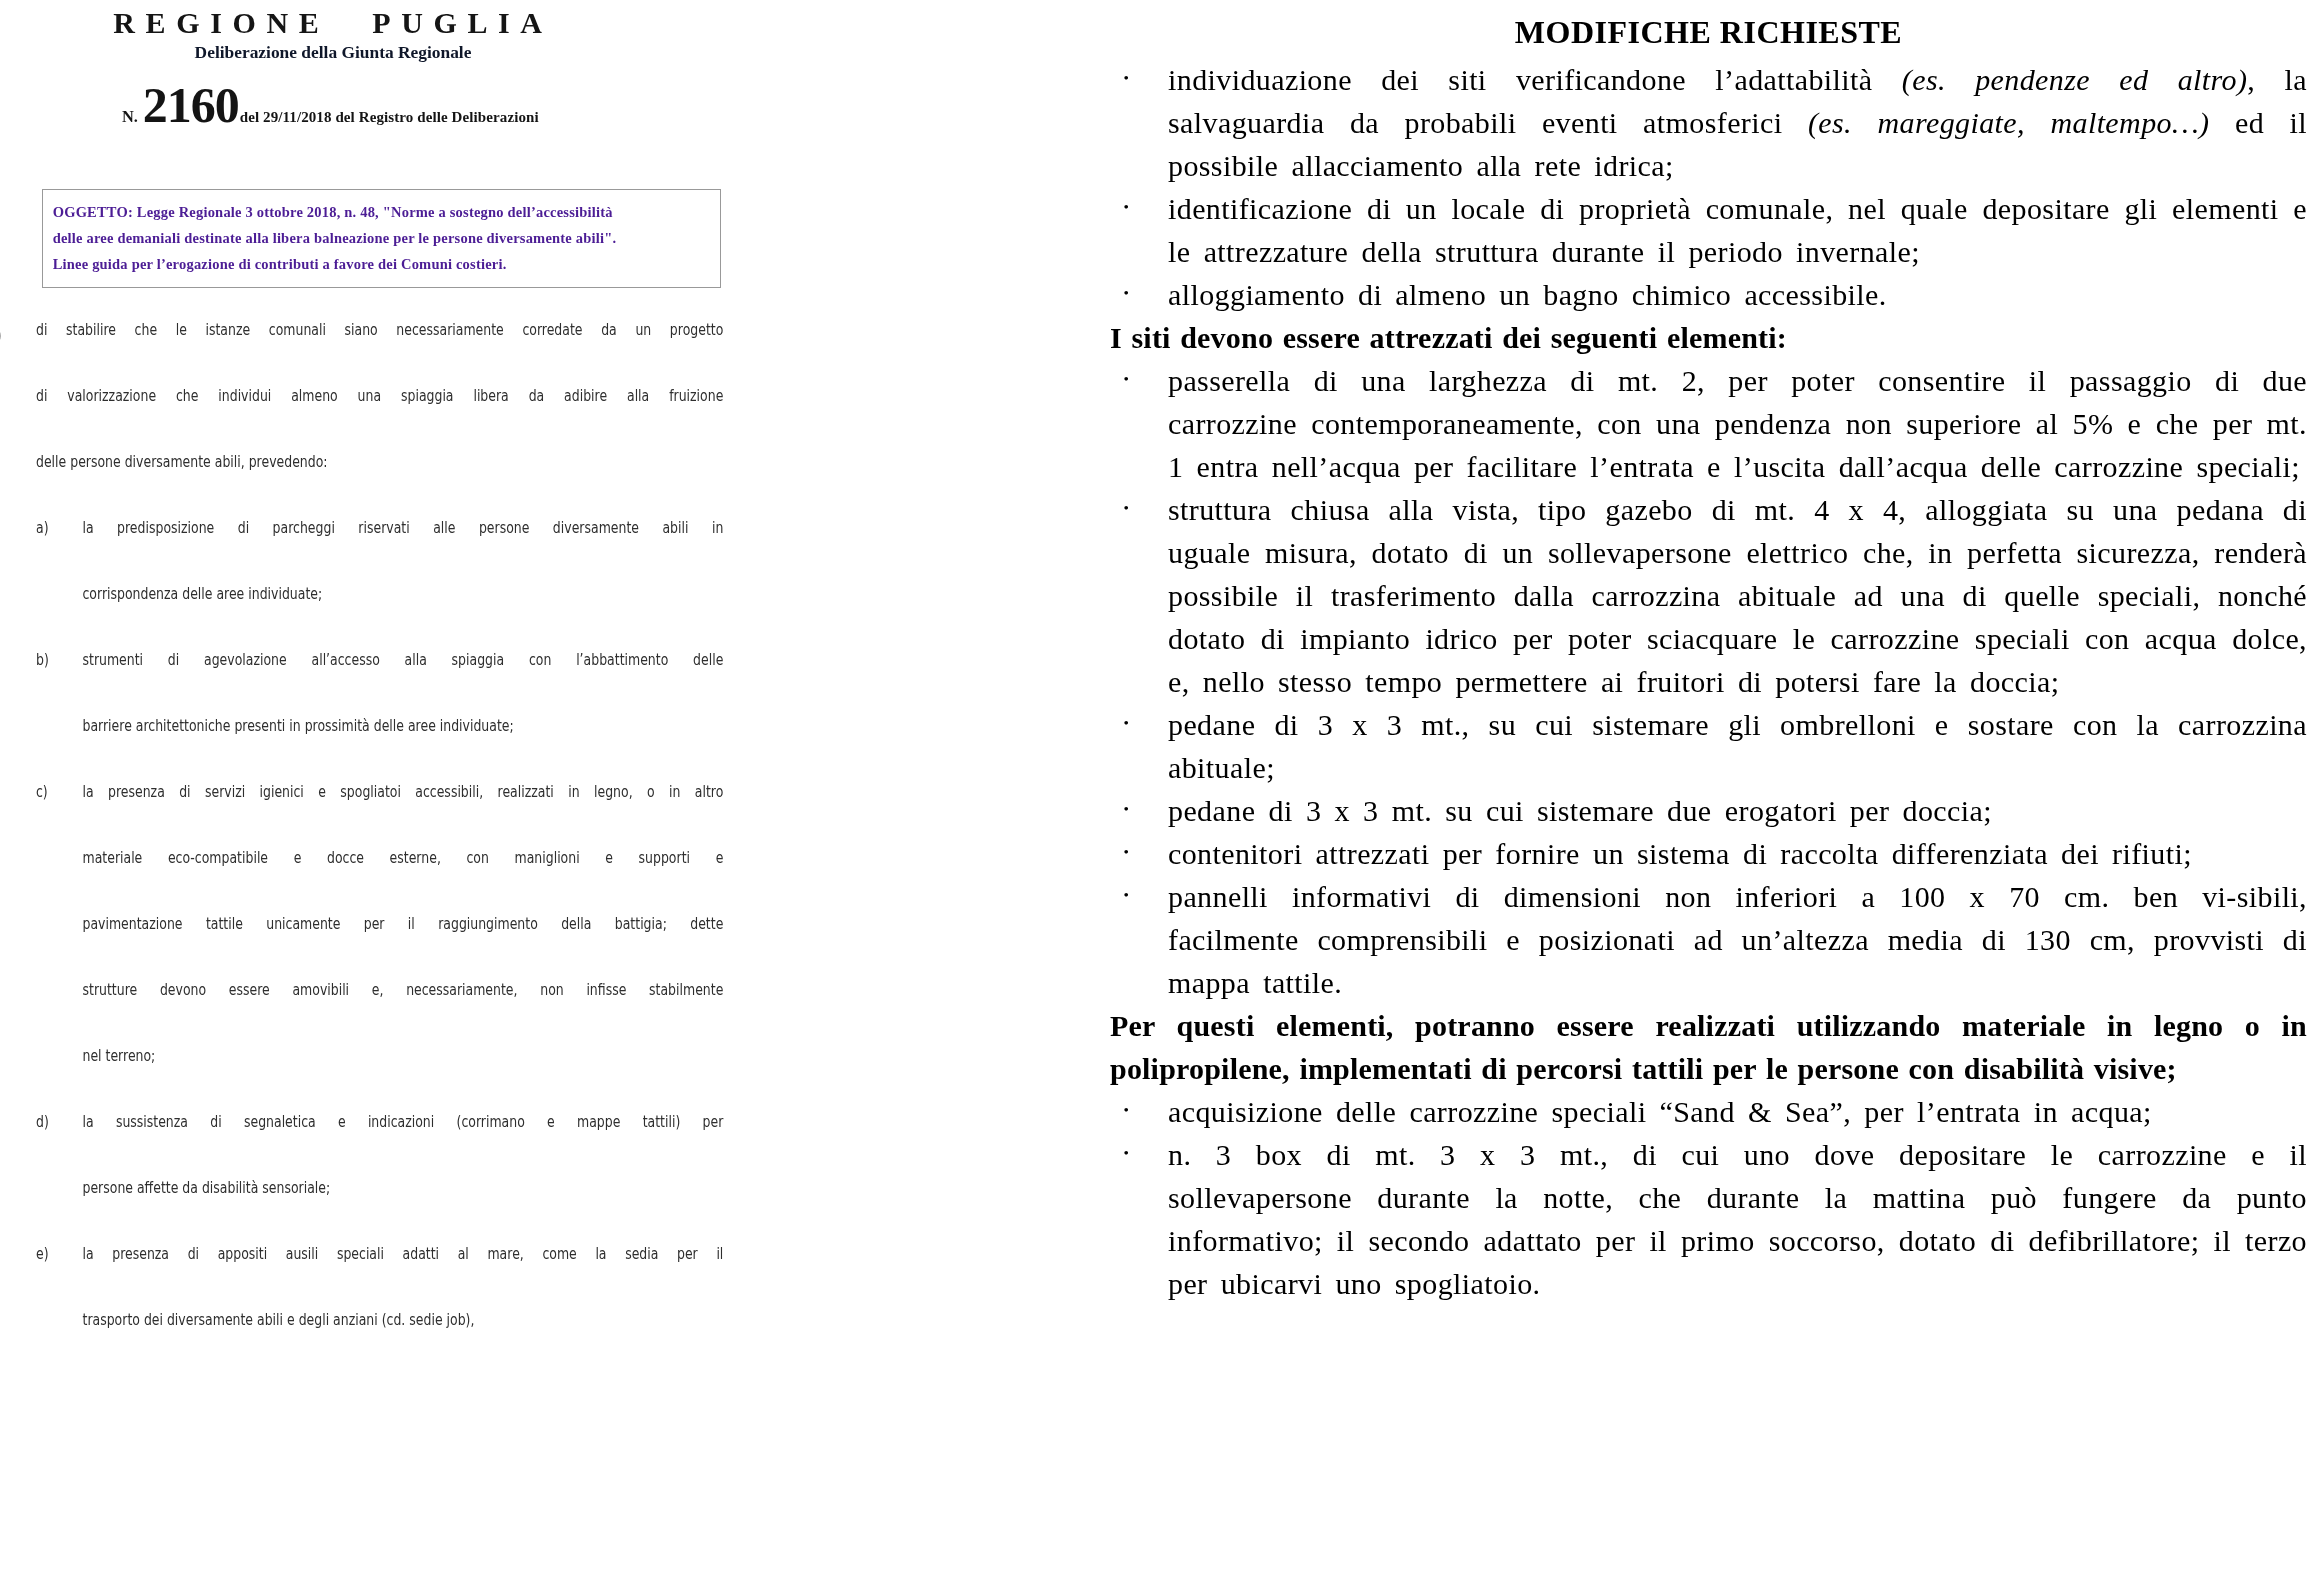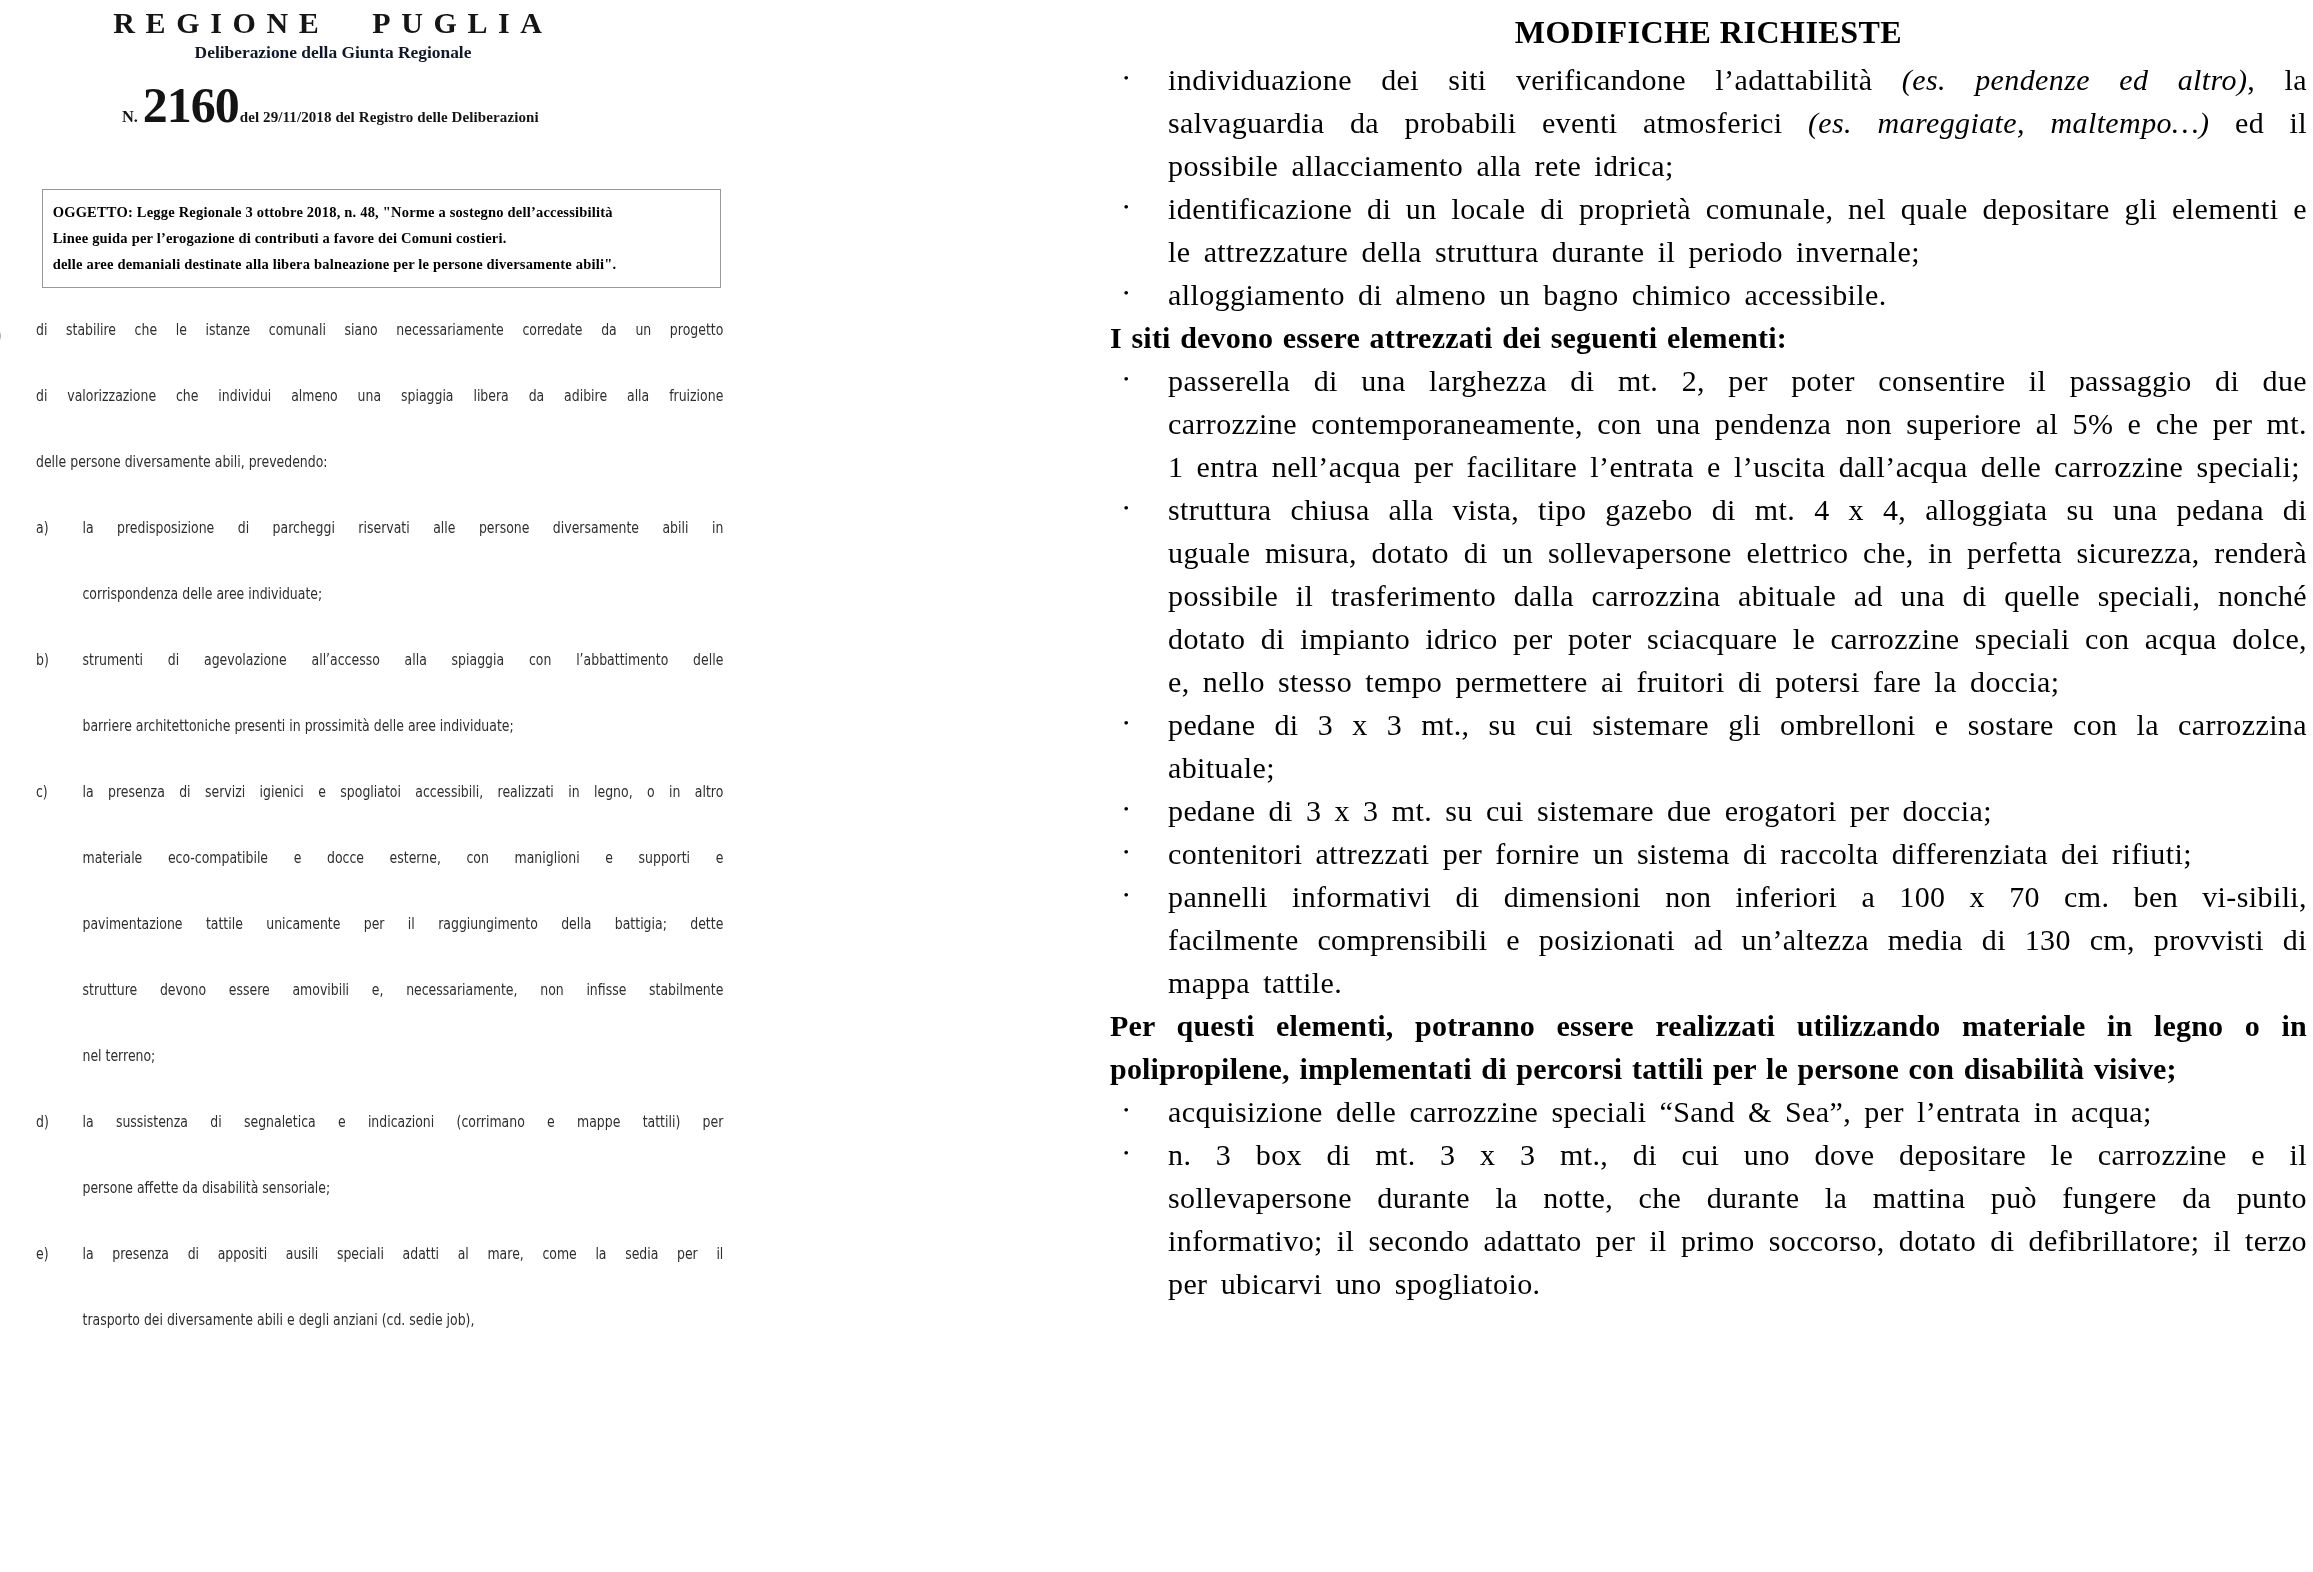--- a/index.html
+++ b/index.html
@@ -25,21 +25,21 @@
     position:absolute;left:122px;top:68px;display:flex;align-items:baseline;color:#141414;
     white-space:nowrap;
   }
   .n-prefix{font-size:16.4px;font-weight:bold;}
   .n-number{font-size:50px;font-weight:bold;margin-left:4.8px;letter-spacing:-1px;margin-top:8px;}
   .n-suffix{font-size:15px;font-weight:bold;margin-left:1px;letter-spacing:0.1px;}
   .oggetto{
     position:absolute;left:42px;top:189px;width:660px;
     border:1px solid #999;padding:8.7px 7.7px 10.6px 9.7px;background:#fff;
   }
-  .oggetto-line{font-weight:bold;font-size:14.5px;line-height:26px;color:#000000;letter-spacing:0.2px;}
+  .oggetto-line{font-weight:bold;font-size:14.5px;line-height:26px;color:#4c1d95;letter-spacing:0.2px;}
   .margin-artifact{
     position:absolute;left:-7.7px;top:319px;font-size:27px;color:#4a4a4a;
     font-family:"DejaVu Sans",sans-serif;
   }
   #left-body{
     position:absolute;left:36px;top:320px;width:902px;
     transform:scaleX(0.762);transform-origin:left top;
     color:#2e2e2e;font-family:"DejaVu Sans",sans-serif;font-size:16.4px;
   }
   .doc-line{display:flex;height:66px;align-items:flex-start;}
@@ -76,22 +76,22 @@
 <div class="left-doc">
   <div class="region-title">REGIONE PUGLIA</div>
   <div class="subtitle">Deliberazione della Giunta Regionale</div>
   <div class="number-row">
     <span class="n-prefix">N.</span>
     <span class="n-number">2160</span>
     <span class="n-suffix">del 29/11/2018 del Registro delle Deliberazioni</span>
   </div>
   <div class="oggetto">
     <div class="oggetto-line">OGGETTO: Legge Regionale 3 ottobre 2018, n. 48, "Norme a sostegno dell’accessibilità</div>
+    <div class="oggetto-line">delle aree demaniali destinate alla libera balneazione per le persone diversamente abili".</div>
     <div class="oggetto-line">Linee guida per l’erogazione di contributi a favore dei Comuni costieri.</div>
-    <div class="oggetto-line">delle aree demaniali destinate alla libera balneazione per le persone diversamente abili".</div>
   </div>
   <div class="margin-artifact">)</div>
   <div id="left-body">
       <div class="doc-line no-indent">
         <span class="line-label"></span>
         <span class="line-text">di stabilire che le istanze comunali siano necessariamente corredate da un progetto</span>
       </div>
       <div class="doc-line no-indent">
         <span class="line-label"></span>
         <span class="line-text">di valorizzazione che individui almeno una spiaggia libera da adibire alla fruizione</span>

